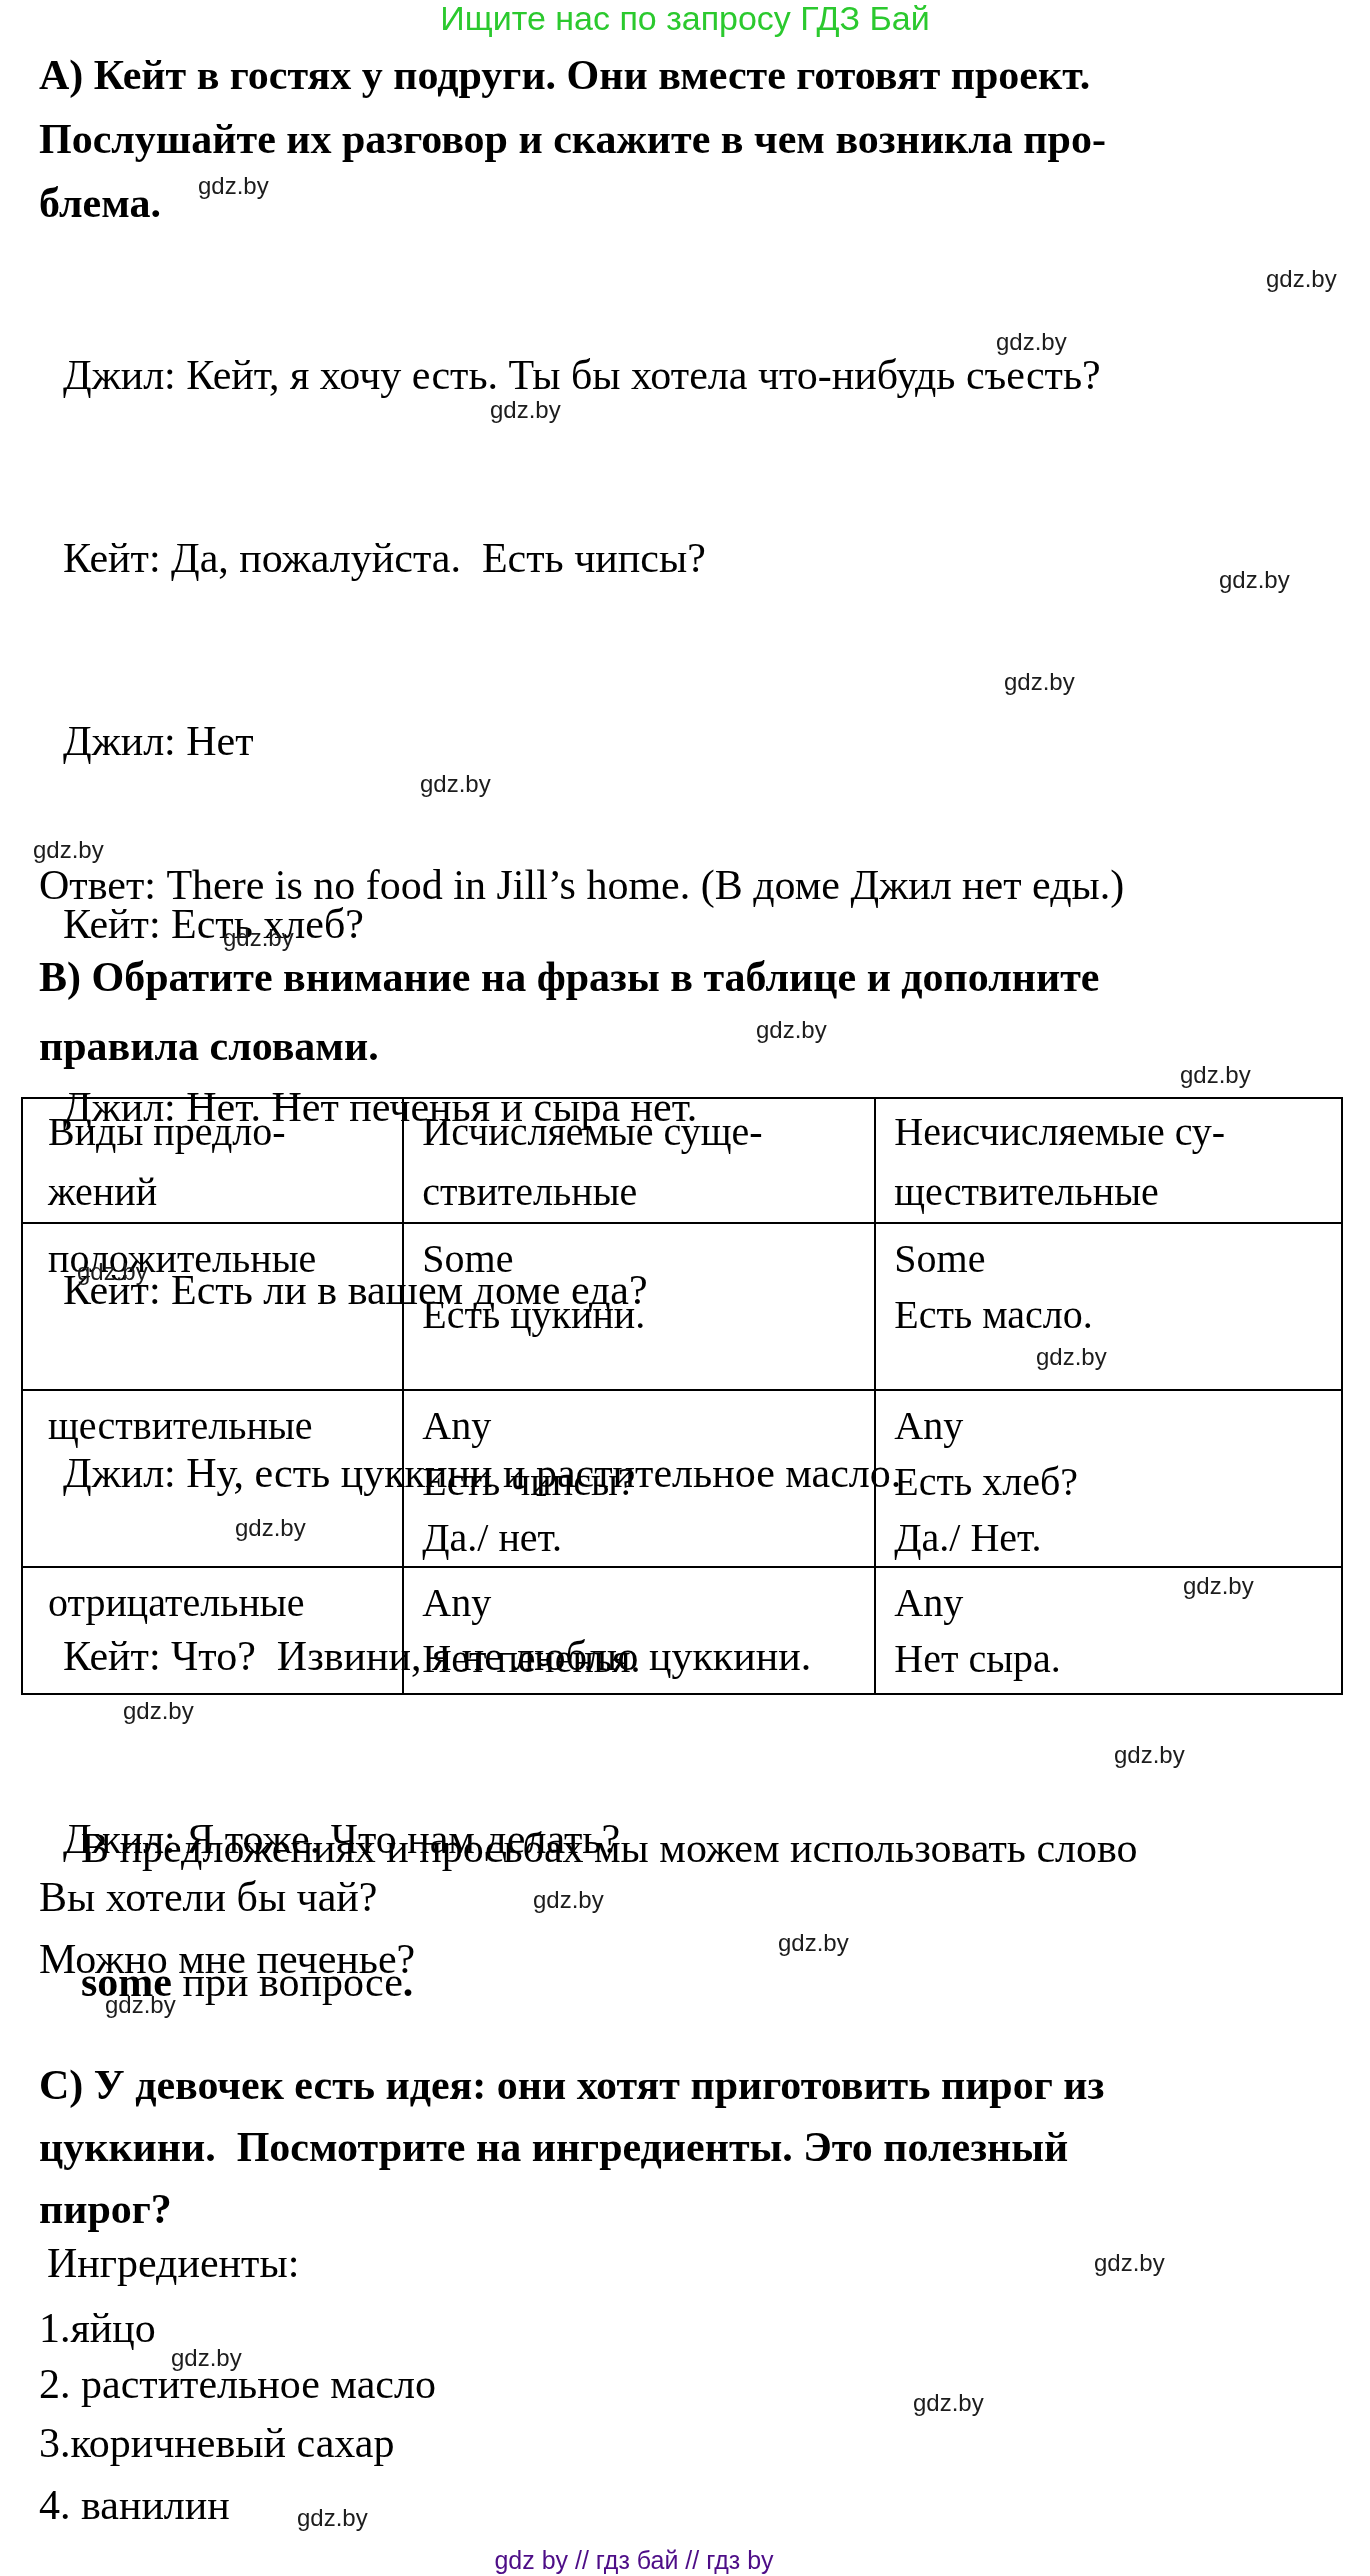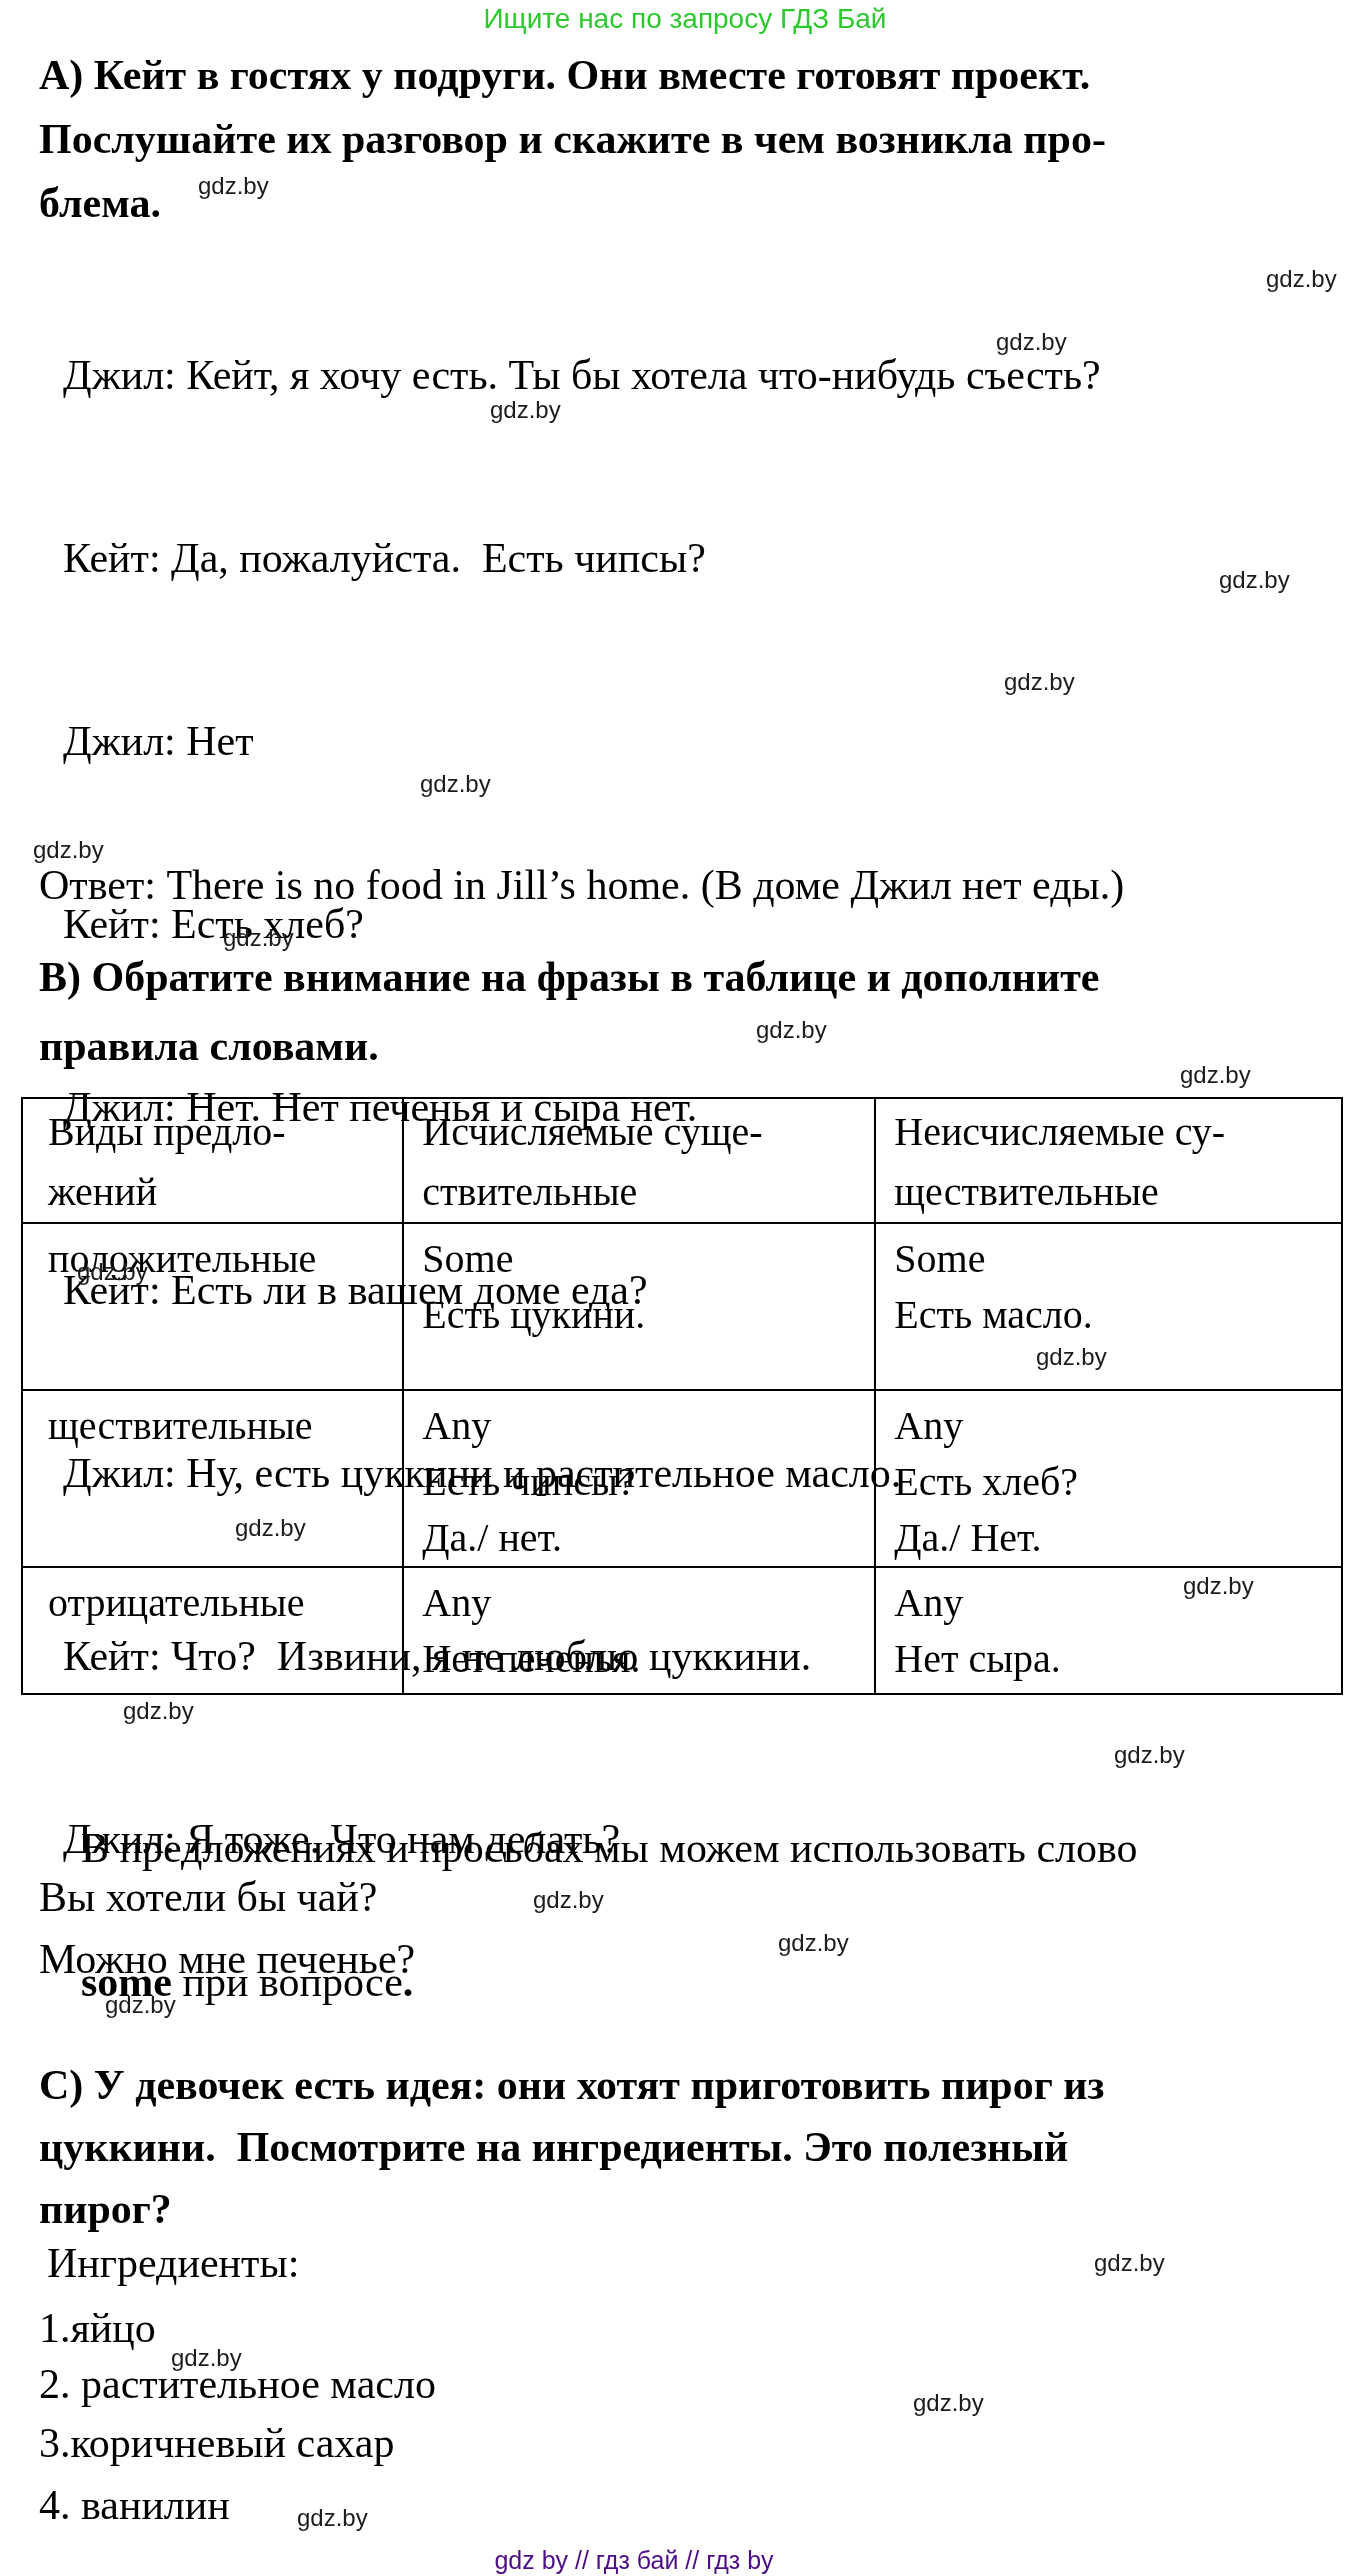--- a/index.html
+++ b/index.html
@@ -6,21 +6,21 @@
   #page{
     position:relative;width:1370px;height:2576px;background:#ffffff;
     font-family:"Liberation Serif","DejaVu Serif",serif;color:#000;overflow:hidden;
   }
   .abs{position:absolute;}
   .serif{font-size:42px;line-height:61px;white-space:pre-wrap;}
   .bold{font-weight:bold;}
   .green-header{
     left:0;top:1.7px;width:1370px;text-align:center;
     font-family:"Liberation Sans","DejaVu Sans",sans-serif;
-    font-size:28px;line-height:33px;color:#2bc92e;
+    font-size:34px;line-height:33px;color:#2bc92e;
   }
   .purple-footer{
     left:0;top:2544px;width:1268px;text-align:center;
     font-family:"Liberation Sans","DejaVu Sans",sans-serif;
     font-size:25px;line-height:33px;color:#4d0d87;
   }
   .wm{
     position:absolute;font-family:"Liberation Sans","DejaVu Sans",sans-serif;
     font-size:24px;line-height:27px;color:#1c1c1c;white-space:nowrap;
   }

